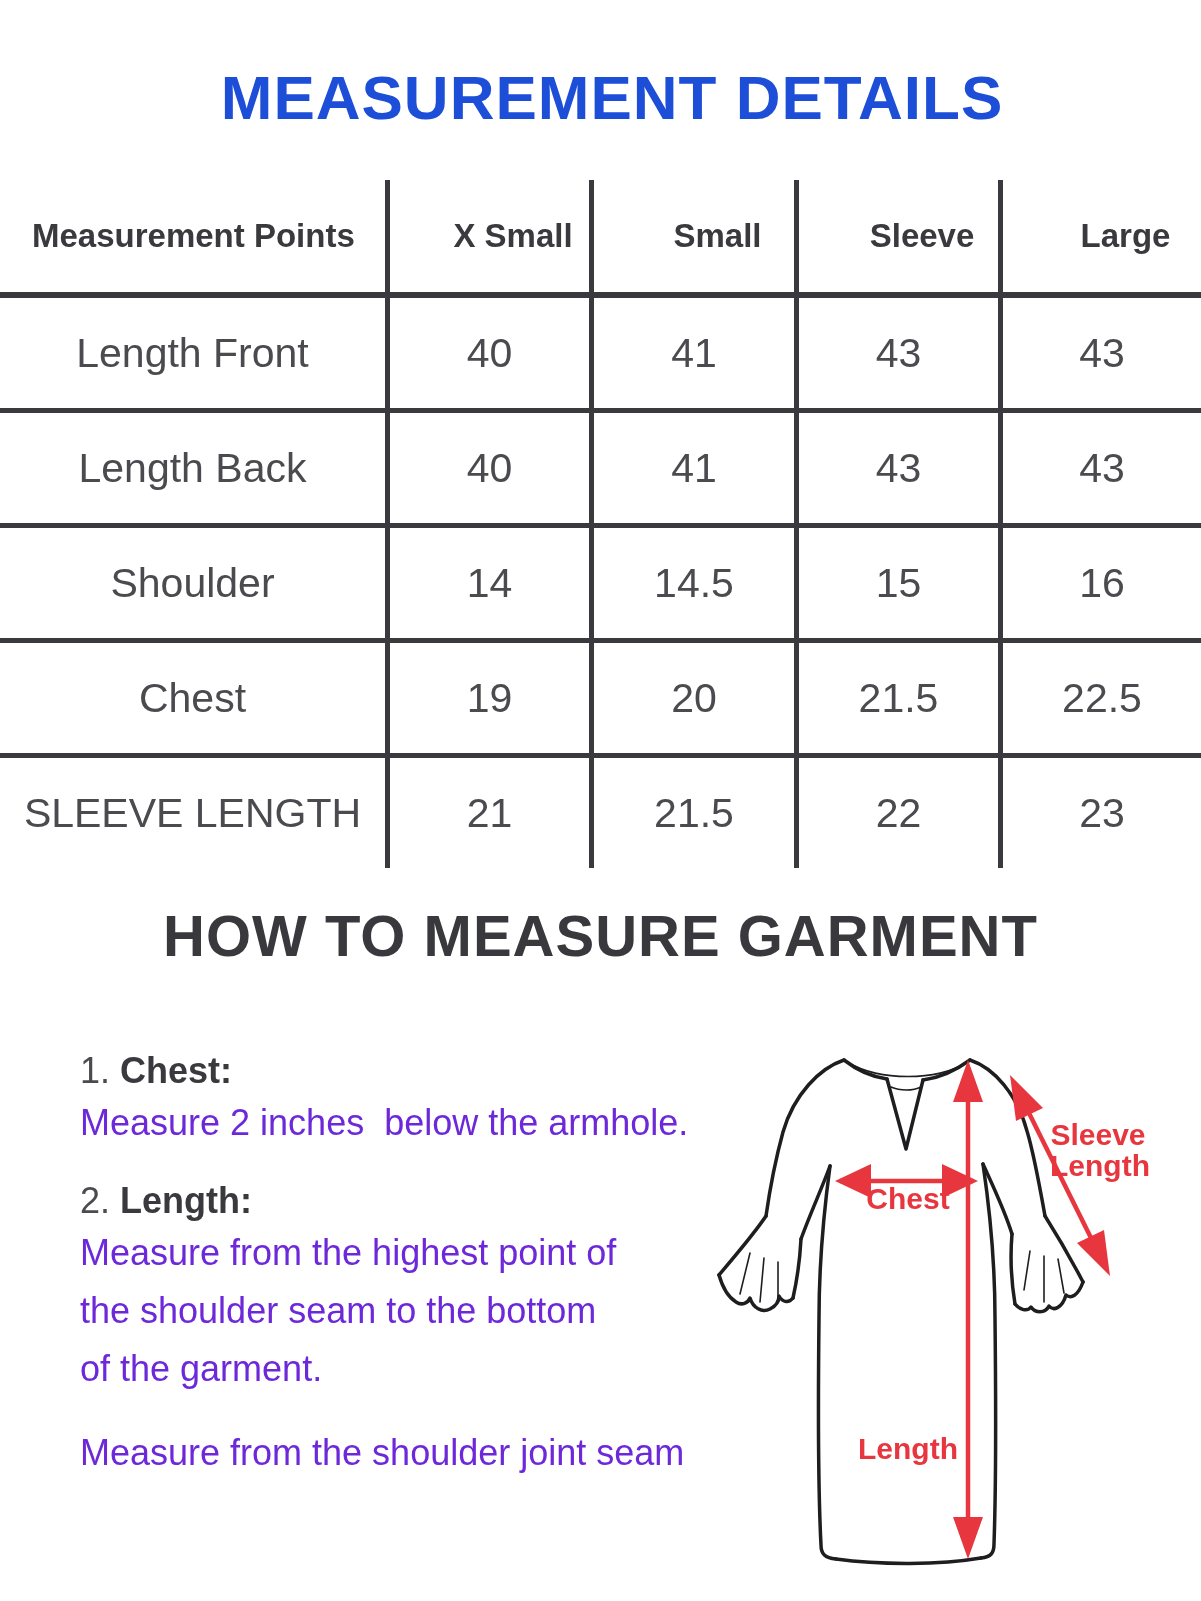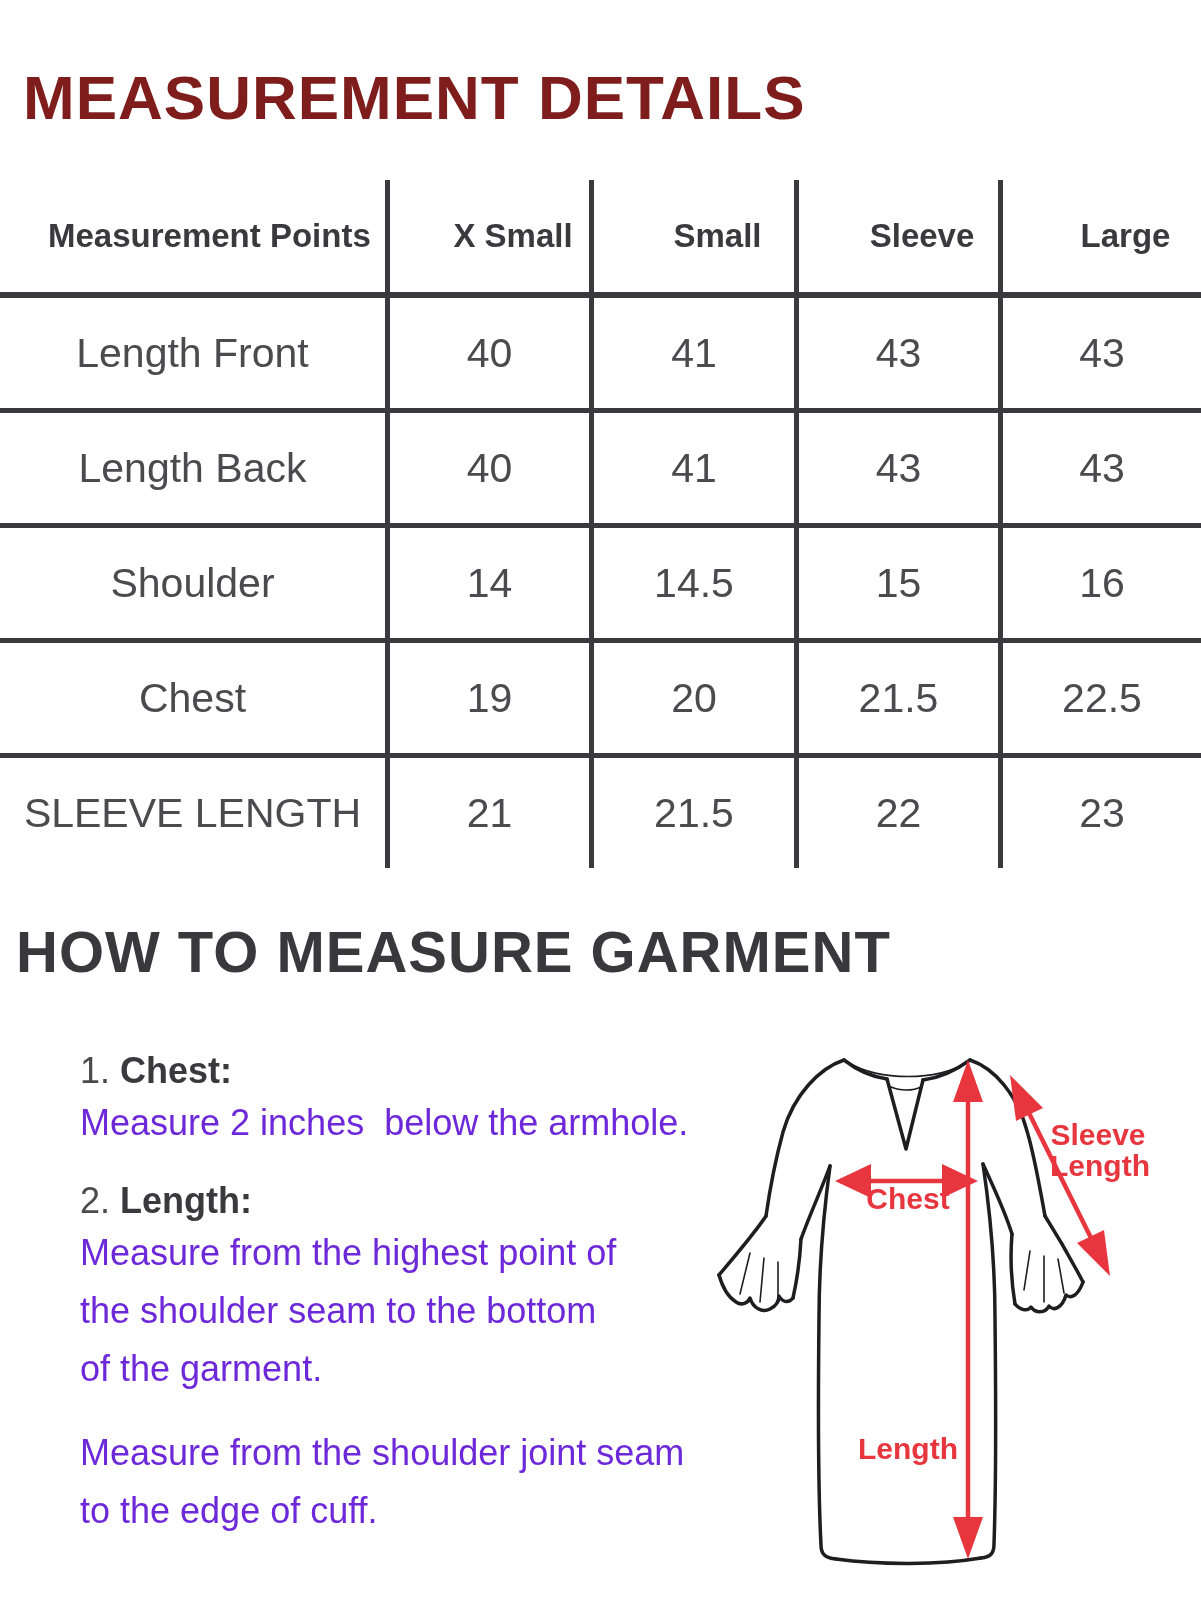--- a/index.html
+++ b/index.html
@@ -6,28 +6,29 @@
   .page{
     position:relative;
     width:1201px;height:1601px;
     background:#ffffff;
     font-family:"Liberation Sans", sans-serif;
     overflow:hidden;
   }
   
   .main-title{
     position:absolute;top:62px;left:0;right:0;
+    text-align:center;
     font-size:62px;font-weight:700;letter-spacing:1px;
-    color:#7f1d1d;margin:0;padding-left:23px;
+    color:#1d4ed8;margin:0;padding-left:23px;
   }
   .section-title{
     position:absolute;top:902px;left:0;right:0;
-    text-align:left;
+    text-align:center;
     font-size:58px;font-weight:700;letter-spacing:1px;
-    color:#39383c;margin:16px;
+    color:#39383c;margin:0;
   }
   
   .mtable{
     position:absolute;top:180px;left:0;
     width:1201px;
     color:#4b4a4e;
   }
   .tr{
     display:grid;
     grid-template-columns:390px 204px 205px 204px 198px;
@@ -40,21 +41,21 @@
     display:flex;align-items:center;justify-content:center;
     border-right:5px solid #3a393d;
     box-sizing:border-box;
     font-size:41px;
     text-align:center;
   }
   .td:last-child{border-right:none;}
   .td.th{font-weight:700;font-size:33px;color:#3a393d;padding-left:47px;}
   .td.label-col{
     justify-content:flex-start;text-align:left;
-    padding-left:48px;line-height:1.45;
+    padding-left:32px;line-height:1.45;
   }
   
   .steps{
     position:absolute;left:64px;top:1048px;width:660px;
   }
   .step{margin:0 0 26px 16px;}
   .step-head{
     margin:0;font-size:36px;line-height:46px;color:#4b4a4e;
     white-space:pre-wrap;
   }
@@ -142,21 +143,20 @@
       <p class="step-line">Measure 2 inches  below the armhole.</p>
     </div>
     <div class="step">
       <p class="step-head"><span class="num">2.</span> <span class="lbl">Length:</span></p>
       <p class="step-line">Measure from the highest point of</p>
       <p class="step-line">the shoulder seam to the bottom</p>
       <p class="step-line">of the garment.</p>
     </div>
     <div class="step">
       <p class="step-line">Measure from the shoulder joint seam</p>
-      <p class="step-line">to the edge of cuff.</p>
     </div>
   </div>
 
   <svg class="diagram" viewBox="0 0 470 575" xmlns="http://www.w3.org/2000/svg">
 
     <g>
 
       <path class="garment-stroke" d="M154,42 C130,50 104,76 93,114 C87,136 80,170 76,198"></path>
 
       <path class="garment-stroke" d="M76,198 C64,216 45,238 29,257"></path>

